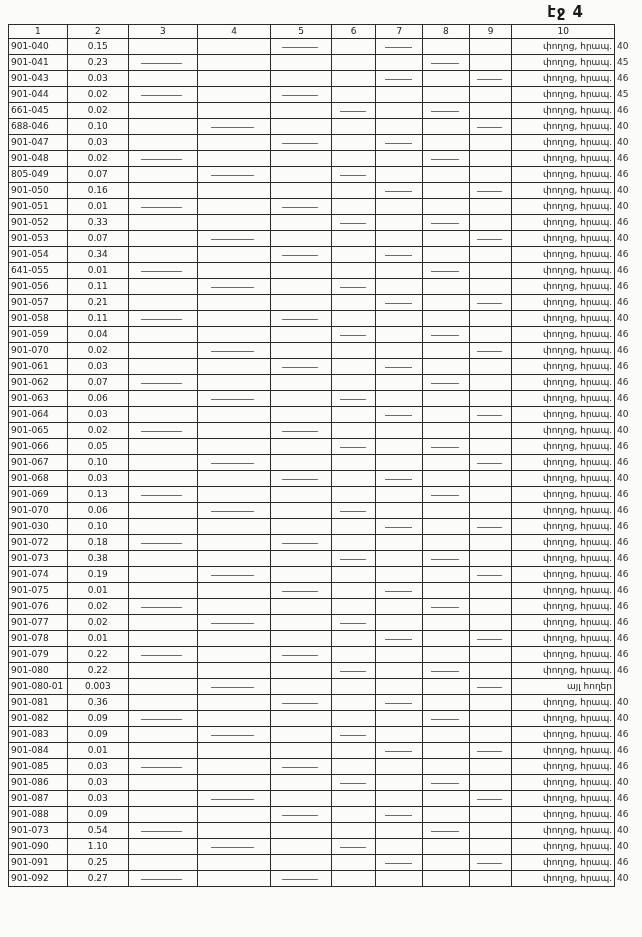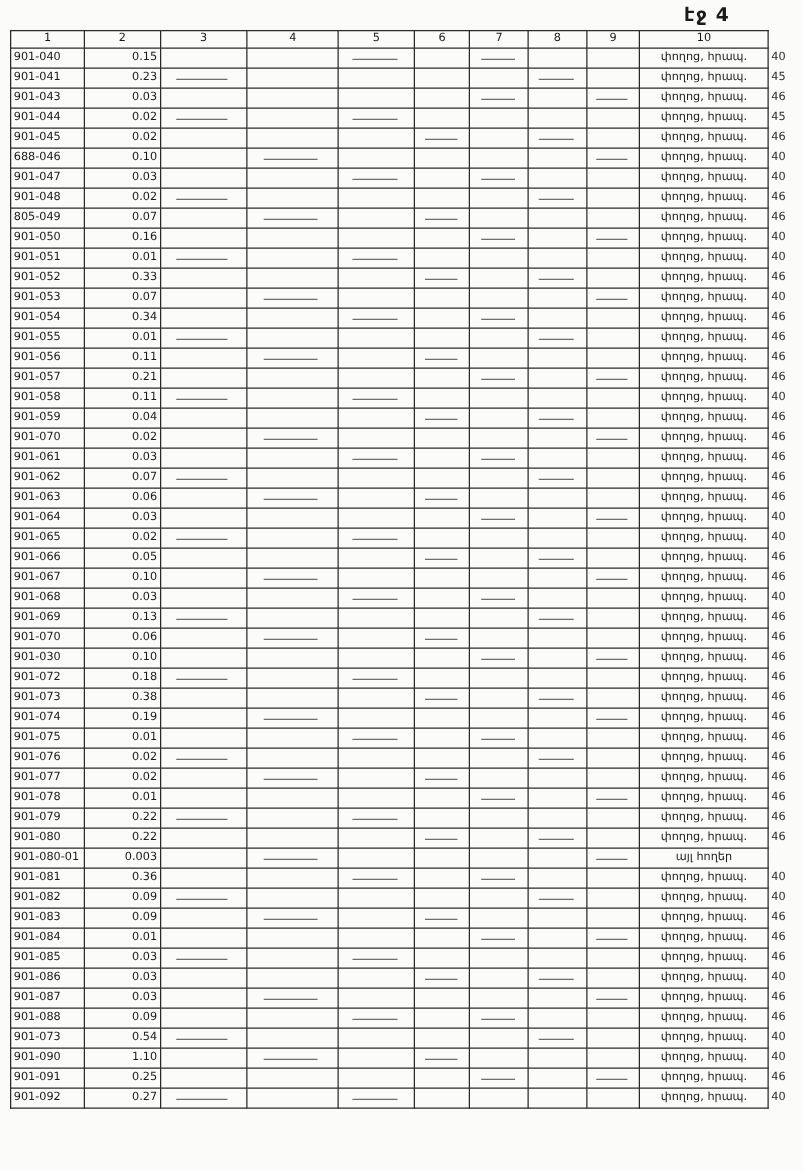--- a/index.html
+++ b/index.html
@@ -22,29 +22,29 @@
     border-collapse:collapse;table-layout:fixed;
   }
   .scan-table th,.scan-table td{
     border:1px solid #2b2b2b;
     font-size:9px;line-height:15px;height:15px;
     padding:0 2px;overflow:hidden;white-space:nowrap;
     font-weight:normal;
   }
   .scan-table thead th{height:13px;line-height:13px;text-align:center;font-size:9px;}
   .c1{width:54px;text-align:left;}
-  .c2{width:56px;text-align:right;}
+  .c2{width:56px;text-align:center;}
   .c3{width:65px;}
   .c4{width:69px;}
   .c5{width:56px;}
   .c6{width:40px;}
   .c7{width:42px;}
   .c8{width:42px;}
   .c9{width:38px;}
-  .c10{width:98px;text-align:center;padding-left:4px;}
+  .c10{width:98px;text-align:right;padding-left:4px;}
   .margin-cell{
     width:22px;border:none !important;background:transparent;
     font-size:7.5px;color:#2e2e2e;text-align:left;padding-left:5px;
   }
   
   td.dash{position:relative;}
   td.dash::after{
     content:"";position:absolute;left:18%;right:22%;top:55%;
     height:1px;background:#4a4a4a;opacity:.8;
   }
@@ -118,21 +118,21 @@
           <td class="c4"></td>
           <td class="c5 dash"></td>
           <td class="c6"></td>
           <td class="c7"></td>
           <td class="c8"></td>
           <td class="c9"></td>
           <td class="c10">փողոց, հրապ.</td>
           <td class="margin-cell">45</td>
         </tr>
         <tr>
-          <td class="c1">901-045</td>
+          <td class="c1">661-045</td>
           <td class="c2">0.02</td>
           <td class="c3"></td>
           <td class="c4"></td>
           <td class="c5"></td>
           <td class="c6 dash"></td>
           <td class="c7"></td>
           <td class="c8 dash"></td>
           <td class="c9"></td>
           <td class="c10">փողոց, հրապ.</td>
           <td class="margin-cell">46</td>
@@ -248,21 +248,21 @@
           <td class="c4"></td>
           <td class="c5 dash"></td>
           <td class="c6"></td>
           <td class="c7 dash"></td>
           <td class="c8"></td>
           <td class="c9"></td>
           <td class="c10">փողոց, հրապ.</td>
           <td class="margin-cell">46</td>
         </tr>
         <tr>
-          <td class="c1">901-055</td>
+          <td class="c1">641-055</td>
           <td class="c2">0.01</td>
           <td class="c3 dash"></td>
           <td class="c4"></td>
           <td class="c5"></td>
           <td class="c6"></td>
           <td class="c7"></td>
           <td class="c8 dash"></td>
           <td class="c9"></td>
           <td class="c10">փողոց, հրապ.</td>
           <td class="margin-cell">46</td>

